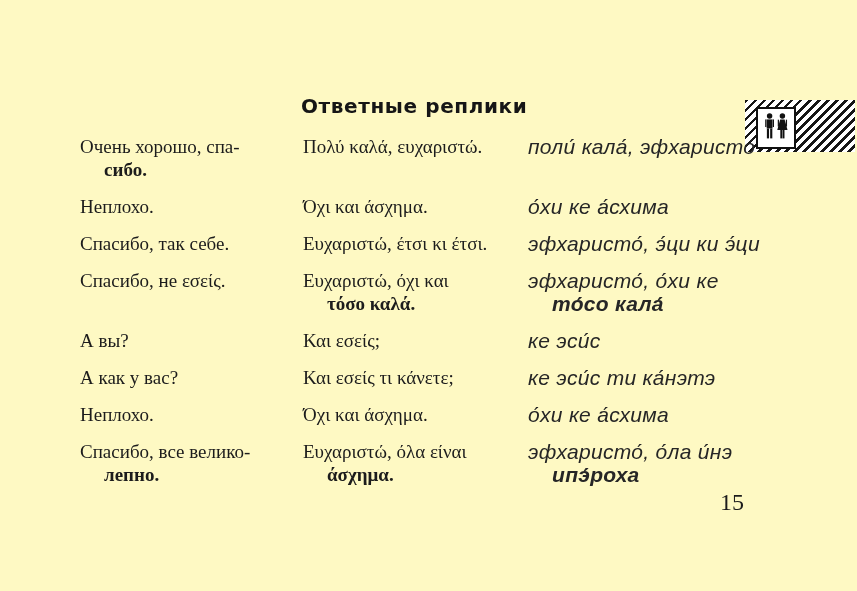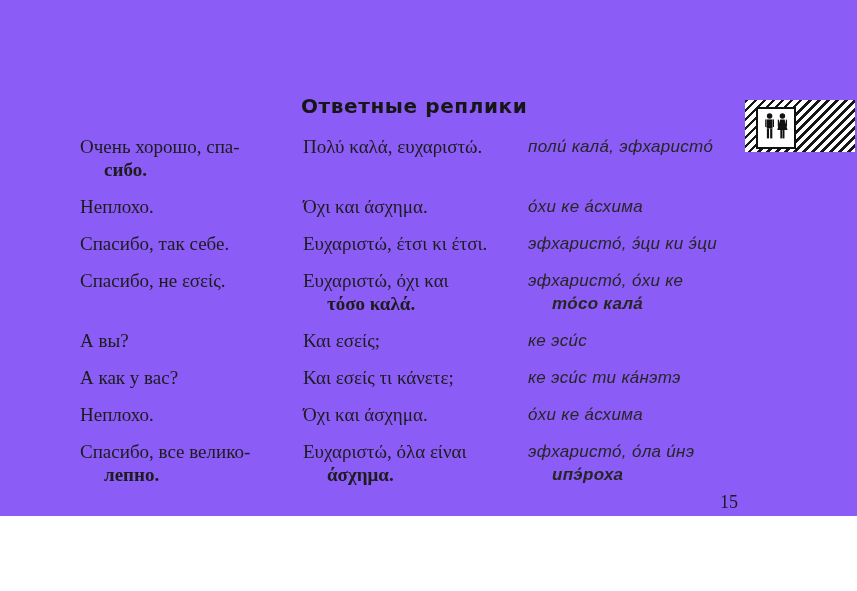--- a/index.html
+++ b/index.html
@@ -1,19 +1,19 @@
 <!DOCTYPE html>
 <html><head>
 <meta charset="utf-8">
 <style>
   html,body{margin:0;padding:0;background:#ffffff;}
   .page{
     position:relative;
-    width:857px;height:516px;
-    background:#8b5cf6;
+    width:857px;height:591px;
+    background:#fef9c3;
     color:#1c1c1c;
     overflow:hidden;
     font-family:"Liberation Serif", serif;
   }
   .title{
     position:absolute;
     left:301px;top:94px;
     margin:0;
     font-family:"DejaVu Sans", sans-serif;
     font-weight:bold;
@@ -50,28 +50,28 @@
   .cell{min-height:23px;}
   .line{
     line-height:23px;
     font-size:19px;
     white-space:nowrap;
   }
   .line.cont{padding-left:24px;font-weight:bold;}
   .cell.tr .line{
     font-family:"Liberation Sans", sans-serif;
     font-style:italic;
-    font-size:17px;
+    font-size:21px;
     letter-spacing:0.3px;
     color:#262626;
   }
   .page-number{
     position:absolute;
     left:720px;top:491px;
-    font-size:18px;
+    font-size:24px;
     line-height:22px;
     color:#1c1c1c;
   }
 </style>
 </head>
 <body>
 
 <div class="page">
 
   <h1 class="title">Ответные реплики</h1>

